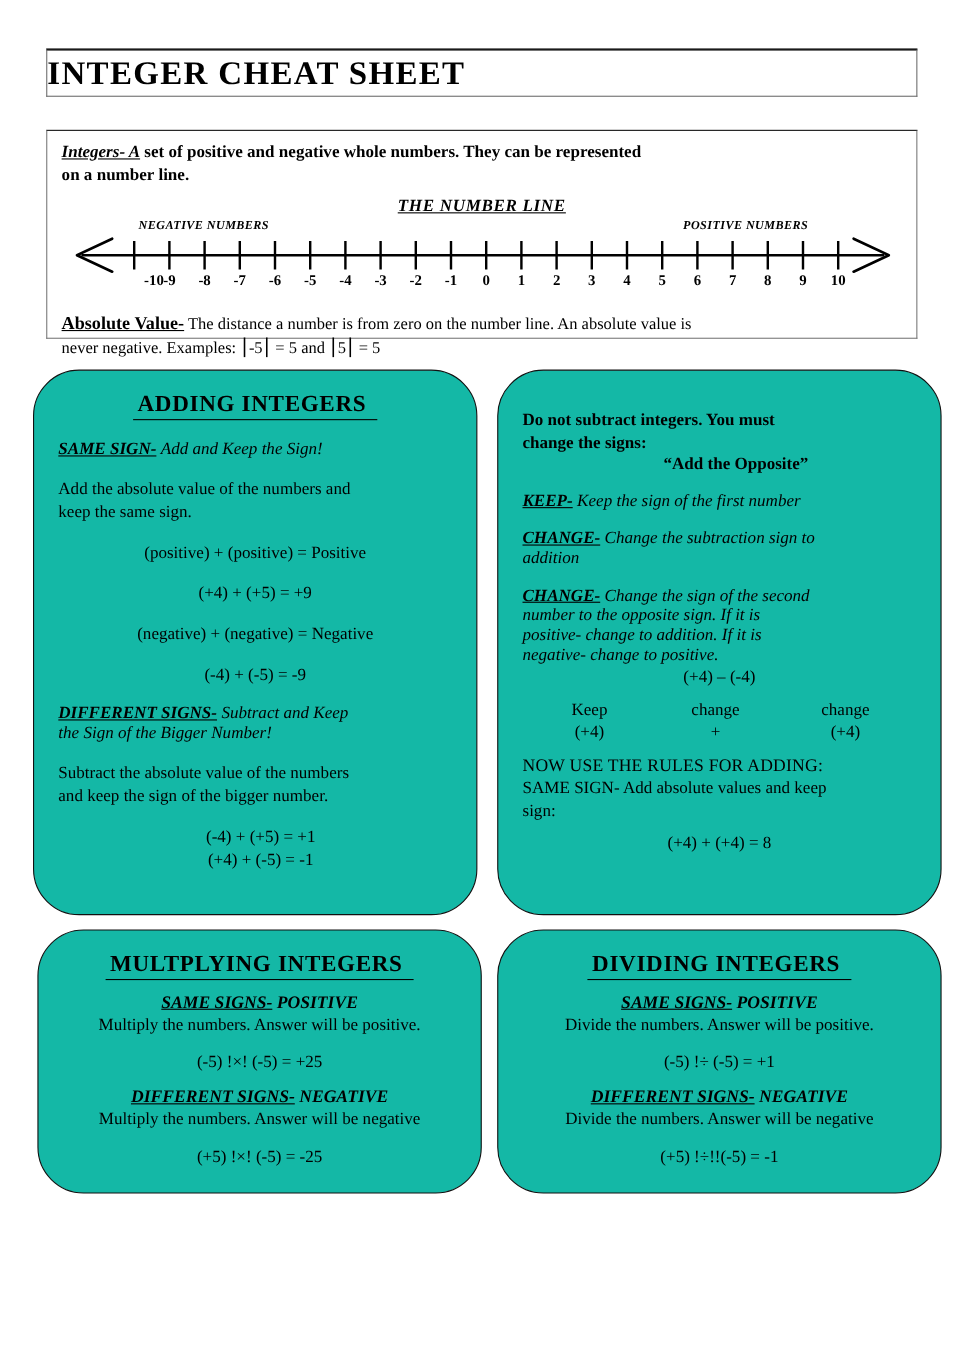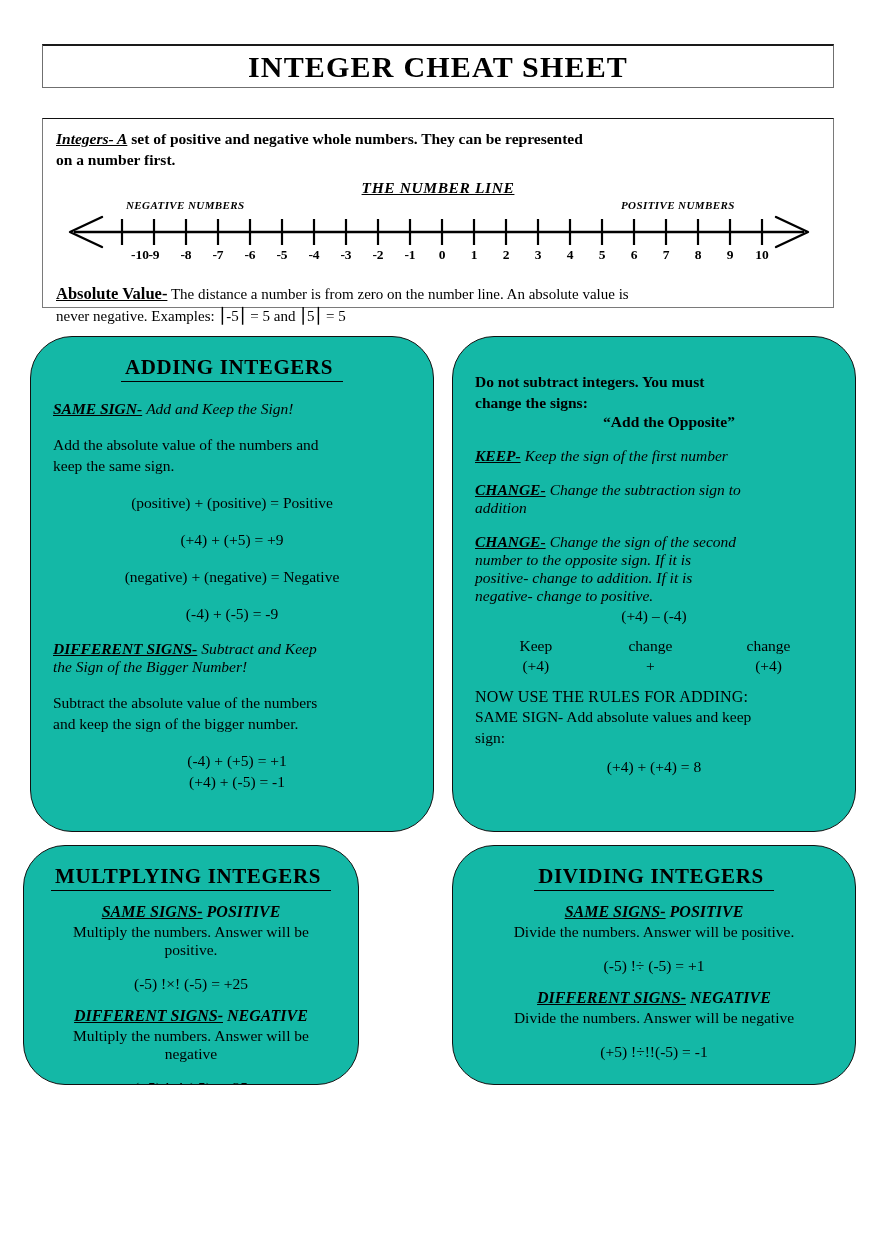--- a/index.html
+++ b/index.html
@@ -22,21 +22,21 @@
     position: absolute;
     left: 42px;
     top: 44px;
     width: 792px;
     height: 44px;
     border: 1px solid #6f6f6f;
     border-top: 2px solid #1a1a1a;
     box-sizing: border-box;
     display: flex;
     align-items: center;
-    justify-content: center;
+    justify-content: flex-start;
   }
   .title-text {
     font-size: 30px;
     font-weight: bold;
     letter-spacing: 1.2px;
   }
 
   
   .def-box {
     position: absolute;
@@ -117,21 +117,21 @@
     position: absolute;
     border: 1px solid #111;
     border-radius: 42px;
     box-sizing: border-box;
     background: #14b8a6;
     padding: 14px 22px 10px 22px;
     overflow: hidden;
   }
   .box-add  { left: 30px;  top: 336px;  width: 404px; height: 496px; }
   .box-sub  { left: 452px; top: 336px;  width: 404px; height: 496px; }
-  .box-mul  { left: 23px;  top: 845px;  width: 336px; height: 240px; }
+  .box-mul  { left: 34px;  top: 845px;  width: 404px; height: 240px; }
   .box-div  { left: 452px; top: 845px;  width: 404px; height: 240px; }
 
   .box-heading {
     text-align: center;
     font-size: 21px;
     font-weight: bold;
     letter-spacing: .6px;
     margin: 4px 0 0 0;
   }
   .box-heading span {
@@ -223,21 +223,21 @@
 <div class="title-box">
   <div class="title-text">INTEGER CHEAT SHEET</div>
 </div>
 
 <div class="def-box">
 
   <div class="def-line">
     <span class="def-term">Integers- A</span>
     <span>set of positive and negative whole numbers. They can be represented</span>
   </div>
-  <div class="def-line">on a number first.</div>
+  <div class="def-line">on a number line.</div>
 
   <div class="numline-title">THE NUMBER LINE</div>
 
   <div class="numline-wrap">
     <div class="nl-label nl-neg">NEGATIVE NUMBERS</div>
     <div class="nl-label nl-pos">POSITIVE NUMBERS</div>
 
     <svg class="nl-svg" width="766" height="34" viewBox="0 0 766 34">
 
       <line x1="18" y1="17" x2="748" y2="17" stroke="#000" stroke-width="2.4"></line>

